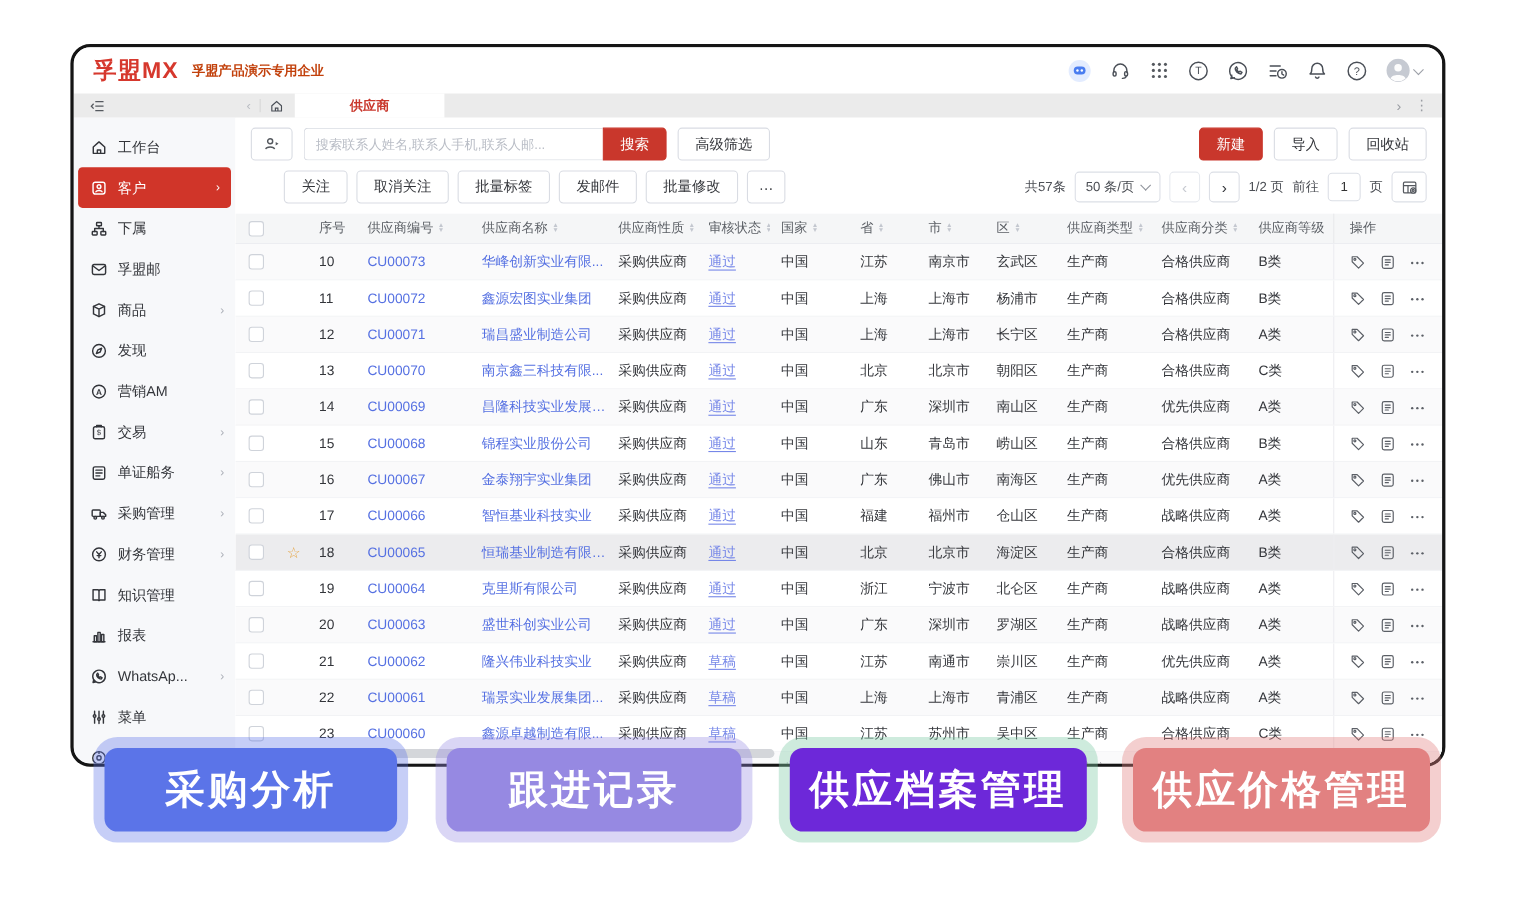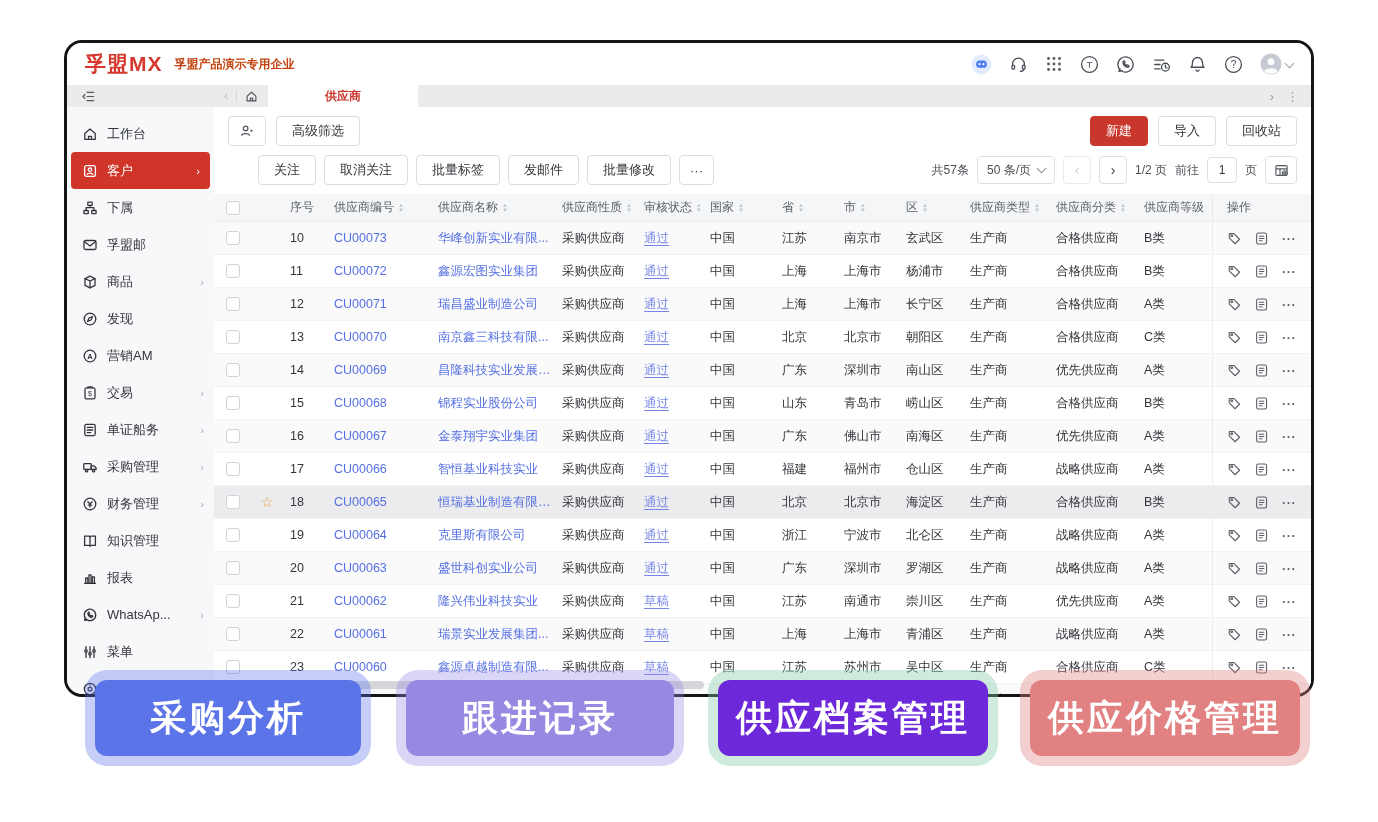--- a/index.html
+++ b/index.html
@@ -15,21 +15,21 @@
   .tb-icon{display:flex;align-items:center;cursor:pointer;}
   .tb-icon svg{display:block;}
   .avatar-caret{width:6px;height:6px;border-right:1.3px solid #9ca0a8;border-bottom:1.3px solid #9ca0a8;
                 transform:rotate(45deg);margin:-2px 0 0 4px;display:inline-block;}
   
   .tabbar{height:22px;background:#ebebeb;display:flex;align-items:stretch;flex:0 0 auto;font-size:12px;}
   .tab-left{width:147px;display:flex;align-items:center;padding-left:14px;color:#555;box-sizing:border-box;flex:0 0 auto;}
   .tab-nav{display:flex;align-items:center;gap:8px;padding:0 10px;color:#b9bcc2;}
   .tab-nav .divider{width:1px;height:12px;background:#d8d8d8;}
   .tab-nav .home{color:#4a4f57;display:flex;align-items:center;cursor:pointer;}
-  .tab-active{width:150px;background:#fff;color:#c9372c;display:flex;align-items:center;justify-content:center;font-weight:bold;cursor:pointer;}
+  .tab-active{width:136px;background:#fff;color:#c9372c;display:flex;align-items:center;justify-content:center;font-weight:bold;cursor:pointer;}
   .tab-right{margin-left:auto;display:flex;align-items:center;gap:12px;padding-right:12px;color:#9a9da3;font-size:13px;}
   
   .bodyrow{flex:1;display:flex;min-height:0;}
   .sidebar{width:147px;background:#f7f8fa;padding-top:8px;flex:0 0 auto;box-sizing:border-box;}
   .side-item{height:37px;display:flex;align-items:center;gap:9px;padding:0 10px 0 15px;font-size:13px;color:#33353a;cursor:pointer;}
   .side-item svg{flex:0 0 auto;}
   .side-item .arrow{margin-left:auto;color:#a9adb5;font-size:11px;}
   .side-item.active{background:#d03529;color:#fff;border-radius:4px;margin:0 4px;padding-left:11px;}
   .side-item.active .arrow{color:#fff;}
   .main{flex:1;display:flex;flex-direction:column;min-width:0;background:#fff;}
@@ -356,20 +356,24 @@
       <div class="main">
 
         <div class="search-row">
           <span class="icon-btn">
             <svg width="16" height="16" viewBox="0 0 16 16" fill="none" stroke="#55595f" stroke-width="1.3">
               <circle cx="6.6" cy="5.4" r="2.3"></circle>
                 <path d="M2.6 12.6c.6-2.6 7.4-2.6 8 0"></path>
               <path d="M11.6 6.2l2.6 1.5-2.6 1.5z" fill="#55595f" stroke="none"></path>
             </svg>
           </span>
+          <span class="search-group">
+            <input class="search-input" placeholder="搜索联系人姓名,联系人手机,联系人邮..." style="">
+            <button class="btn red search-btn">搜索</button>
+          </span>
           <button class="btn">高级筛选</button>
           <span class="right-group">
             <button class="btn red">新建</button>
             <button class="btn">导入</button>
             <button class="btn">回收站</button>
           </span>
         </div>
 
         <div class="action-row">
           <span id="action-buttons" style="display:flex;gap:8px;margin-left:30px;">

